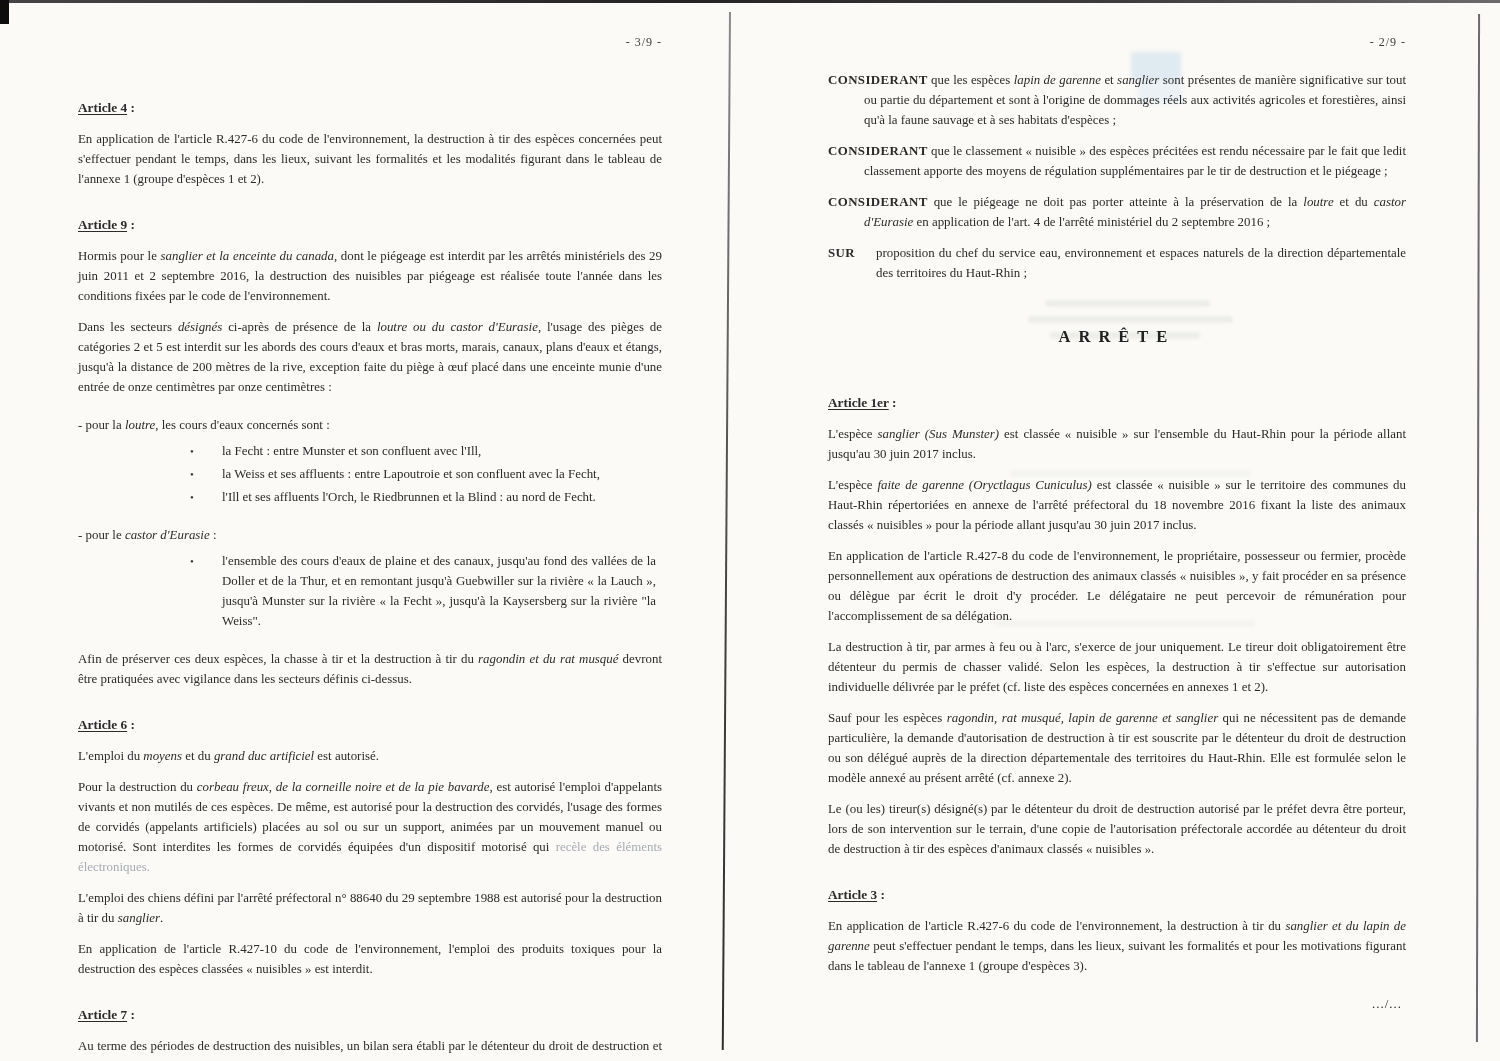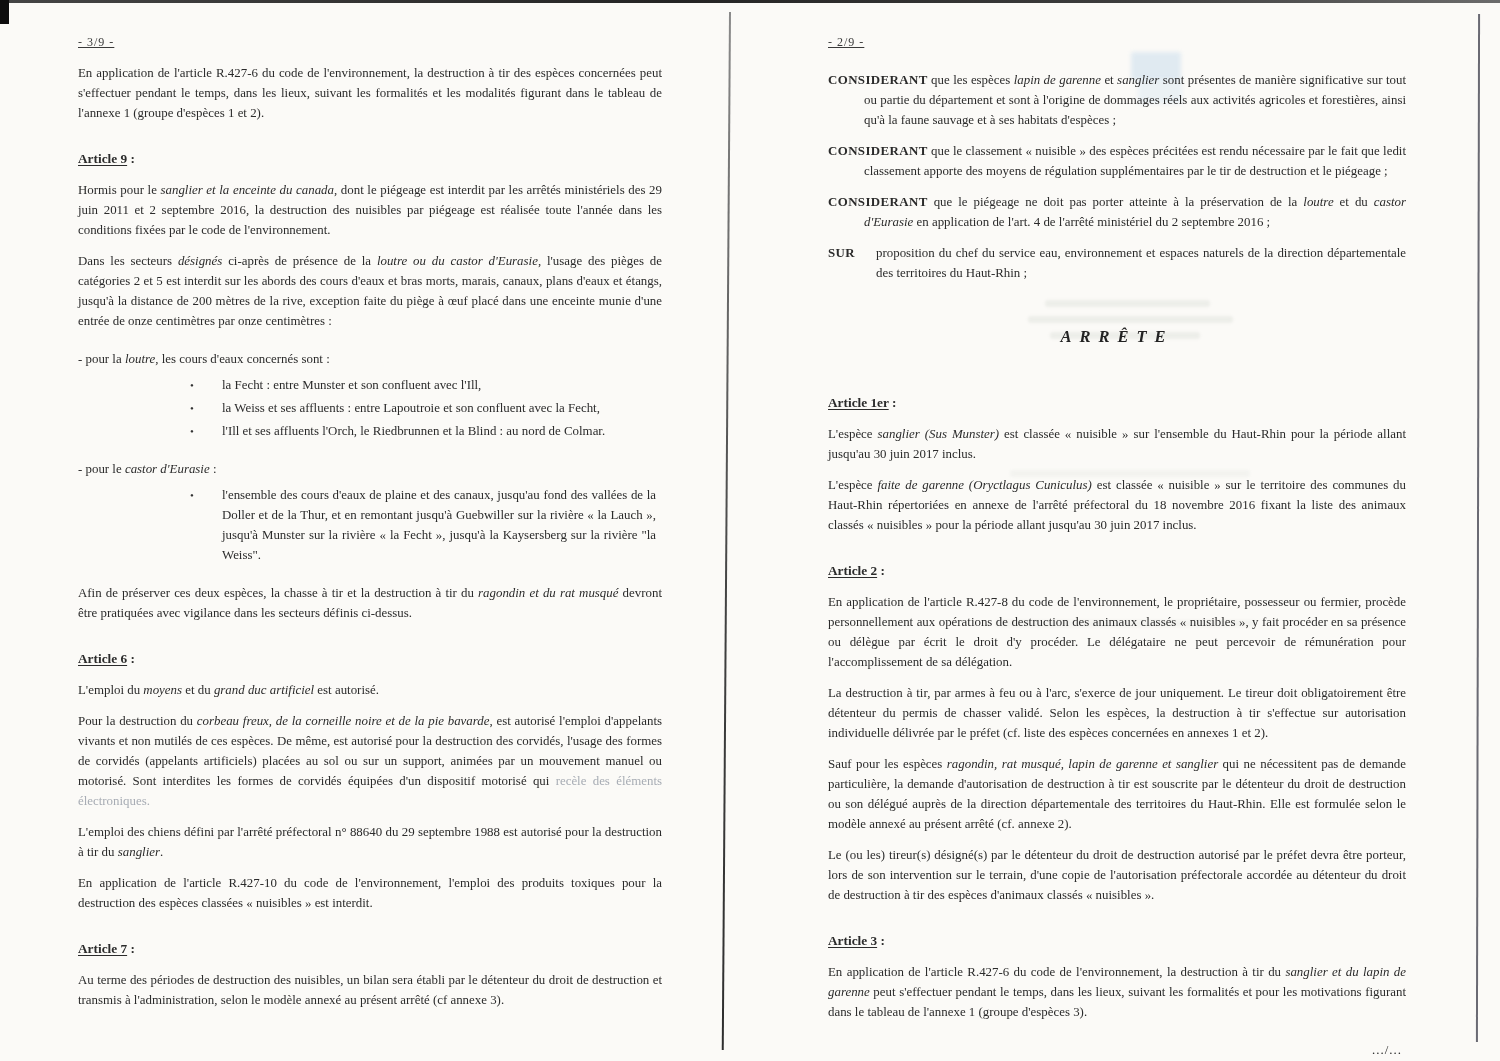--- a/index.html
+++ b/index.html
@@ -19,27 +19,27 @@
   .ghost{position:absolute;background:#9aa79a;opacity:.14;filter:blur(1.5px);height:7px;border-radius:3px;}
   .g1{left:1045px;top:300px;width:165px;}
   .g2{left:1028px;top:316px;width:205px;}
   .g3{left:1050px;top:332px;width:150px;}
   .g4{left:1010px;top:470px;width:240px;opacity:.08;}
   .g5{left:995px;top:620px;width:260px;opacity:.07;}
   
   .content{position:absolute;top:0;font-size:12.9px;line-height:20px;}
   .content-left{left:78px;width:584px;}
   .content-right{left:828px;width:578px;}
-  .pagenum{margin:32px 0 0;text-align:left;font-size:12px;letter-spacing:1px;color:#3a3a3a;text-decoration:underline;}
+  .pagenum{margin:32px 0 0;text-align:right;font-size:12px;letter-spacing:1px;color:#3a3a3a;}
   .para{margin:11px 0 0;text-align:justify;}
   .gap{margin-top:18px;}
   .art-head{margin:26px 0 0;font-weight:bold;font-size:13.3px;}
   .first{margin-top:46px;}
   .art-title{text-decoration:underline;text-underline-offset:2px;}
-  .center-head{margin:44px 0 0;text-align:center;font-size:16.5px;letter-spacing:8px;font-weight:600;color:#222;font-style:italic;}
+  .center-head{margin:44px 0 0;text-align:center;font-size:16.5px;letter-spacing:8px;font-weight:600;color:#222;}
   .cont{margin:18px 4px 0 0;text-align:right;letter-spacing:1px;}
   .bullets{list-style:none;margin:6px 0 0;padding:0 6px 0 144px;}
   .bullets li{position:relative;margin-top:3px;text-align:justify;}
   .bullets li::before{content:'•';position:absolute;left:-32px;top:0;font-size:11px;color:#333;}
   .hang-c{padding-left:36px;text-indent:-36px;}
   .hang-sur{position:relative;padding-left:48px;}
   .hang-sur .lbl{position:absolute;left:0;top:0;}
   .lbl{font-weight:bold;letter-spacing:.4px;}
   .faded{color:#a7acb4;}
   i{font-style:italic;}
@@ -54,29 +54,30 @@
 <div class="smudge"></div>
 <div class="smudge2"></div>
 <div class="ghost g1"></div>
 <div class="ghost g2"></div>
 <div class="ghost g3"></div>
 <div class="ghost g4"></div>
 <div class="ghost g5"></div>
 
 <div class="content content-left">
     <p class="pagenum">- 3/9 -</p>
+    <p class="art-head first"><span class="art-title">Article 4</span><span> :</span></p>
     <p class="para">En application de l'article R.427-6 du code de l'environnement, la destruction à tir des espèces concernées peut s'effectuer pendant le temps, dans les lieux, suivant les formalités et les modalités figurant dans le tableau de l'annexe 1 (groupe d'espèces 1 et 2).</p>
     <p class="art-head"><span class="art-title">Article 9</span><span> :</span></p>
     <p class="para">Hormis pour le <i>sanglier et la enceinte du canada</i>, dont le piégeage est interdit par les arrêtés ministériels des 29 juin 2011 et 2 septembre 2016, la destruction des nuisibles par piégeage est réalisée toute l'année dans les conditions fixées par le code de l'environnement.</p>
     <p class="para">Dans les secteurs <i>désignés</i> ci-après de présence de la <i>loutre ou du castor d'Eurasie</i>, l'usage des pièges de catégories 2 et 5 est interdit sur les abords des cours d'eaux et bras morts, marais, canaux, plans d'eaux et étangs, jusqu'à la distance de 200 mètres de la rive, exception faite du piège à œuf placé dans une enceinte munie d'une entrée de onze centimètres par onze centimètres :</p>
     <p class="para gap">- pour la <i>loutre</i>, les cours d'eaux concernés sont :</p>
     <ul class="bullets">
       <li>la Fecht : entre Munster et son confluent avec l'Ill,</li>
       <li>la Weiss et ses affluents : entre Lapoutroie et son confluent avec la Fecht,</li>
-      <li>l'Ill et ses affluents l'Orch, le Riedbrunnen et la Blind : au nord de Colmar.</li>
+      <li>l'Ill et ses affluents l'Orch, le Riedbrunnen et la Blind : au nord de Fecht.</li>
     </ul>
     <p class="para gap">- pour le <i>castor d'Eurasie</i> :</p>
     <ul class="bullets">
       <li>l'ensemble des cours d'eaux de plaine et des canaux, jusqu'au fond des vallées de la Doller et de la Thur, et en remontant jusqu'à Guebwiller sur la rivière « la Lauch », jusqu'à Munster sur la rivière « la Fecht », jusqu'à la Kaysersberg sur la rivière "la Weiss".</li>
     </ul>
     <p class="para gap">Afin de préserver ces deux espèces, la chasse à tir et la destruction à tir du <i>ragondin et du rat musqué</i> devront être pratiquées avec vigilance dans les secteurs définis ci-dessus.</p>
     <p class="art-head"><span class="art-title">Article 6</span><span> :</span></p>
     <p class="para">L'emploi du <i>moyens</i> et du <i>grand duc artificiel</i> est autorisé.</p>
     <p class="para">Pour la destruction du <i>corbeau freux, de la corneille noire et de la pie bavarde</i>, est autorisé l'emploi d'appelants vivants et non mutilés de ces espèces. De même, est autorisé pour la destruction des corvidés, l'usage des formes de corvidés (appelants artificiels) placées au sol ou sur un support, animées par un mouvement manuel ou motorisé. Sont interdites les formes de corvidés équipées d'un dispositif motorisé qui <span class="faded">recèle des éléments électroniques.</span></p>
     <p class="para">L'emploi des chiens défini par l'arrêté préfectoral n° 88640 du 29 septembre 1988 est autorisé pour la destruction à tir du <i>sanglier</i>.</p>
@@ -87,21 +88,20 @@
 <div class="content content-right">
     <p class="pagenum">- 2/9 -</p>
     <p class="para hang-c gap"><b class="lbl">CONSIDERANT</b> que les espèces <i>lapin de garenne</i> et <i>sanglier</i> sont présentes de manière significative sur tout ou partie du département et sont à l'origine de dommages réels aux activités agricoles et forestières, ainsi qu'à la faune sauvage et à ses habitats d'espèces ;</p>
     <p class="para hang-c"><b class="lbl">CONSIDERANT</b> que le classement « nuisible » des espèces précitées est rendu nécessaire par le fait que ledit classement apporte des moyens de régulation supplémentaires par le tir de destruction et le piégeage ;</p>
     <p class="para hang-c"><b class="lbl">CONSIDERANT</b> que le piégeage ne doit pas porter atteinte à la préservation de la <i>loutre</i> et du <i>castor d'Eurasie</i> en application de l'art. 4 de l'arrêté ministériel du 2 septembre 2016 ;</p>
     <p class="para hang-sur"><b class="lbl">SUR</b> proposition du chef du service eau, environnement et espaces naturels de la direction départementale des territoires du Haut-Rhin ;</p>
     <p class="center-head">ARRÊTE</p>
     <p class="art-head first"><span class="art-title">Article 1er</span><span> :</span></p>
     <p class="para">L'espèce <i>sanglier (Sus Munster)</i> est classée « nuisible » sur l'ensemble du Haut-Rhin pour la période allant jusqu'au 30 juin 2017 inclus.</p>
     <p class="para">L'espèce <i>faite de garenne (Oryctlagus Cuniculus)</i> est classée « nuisible » sur le territoire des communes du Haut-Rhin répertoriées en annexe de l'arrêté préfectoral du 18 novembre 2016 fixant la liste des animaux classés « nuisibles » pour la période allant jusqu'au 30 juin 2017 inclus.</p>
-    <p class="art-head"><span class="art-title">Article 2</span><span> :</span></p>
     <p class="para">En application de l'article R.427-8 du code de l'environnement, le propriétaire, possesseur ou fermier, procède personnellement aux opérations de destruction des animaux classés « nuisibles », y fait procéder en sa présence ou délègue par écrit le droit d'y procéder. Le délégataire ne peut percevoir de rémunération pour l'accomplissement de sa délégation.</p>
     <p class="para">La destruction à tir, par armes à feu ou à l'arc, s'exerce de jour uniquement. Le tireur doit obligatoirement être détenteur du permis de chasser validé. Selon les espèces, la destruction à tir s'effectue sur autorisation individuelle délivrée par le préfet (cf. liste des espèces concernées en annexes 1 et 2).</p>
     <p class="para">Sauf pour les espèces <i>ragondin, rat musqué, lapin de garenne et sanglier</i> qui ne nécessitent pas de demande particulière, la demande d'autorisation de destruction à tir est souscrite par le détenteur du droit de destruction ou son délégué auprès de la direction départementale des territoires du Haut-Rhin. Elle est formulée selon le modèle annexé au présent arrêté (cf. annexe 2).</p>
     <p class="para">Le (ou les) tireur(s) désigné(s) par le détenteur du droit de destruction autorisé par le préfet devra être porteur, lors de son intervention sur le terrain, d'une copie de l'autorisation préfectorale accordée au détenteur du droit de destruction à tir des espèces d'animaux classés « nuisibles ».</p>
     <p class="art-head"><span class="art-title">Article 3</span><span> :</span></p>
     <p class="para">En application de l'article R.427-6 du code de l'environnement, la destruction à tir du <i>sanglier et du lapin de garenne</i> peut s'effectuer pendant le temps, dans les lieux, suivant les formalités et pour les motivations figurant dans le tableau de l'annexe 1 (groupe d'espèces 3).</p>
     <p class="cont">.../...</p>
   </div>
 
 </body></html>

